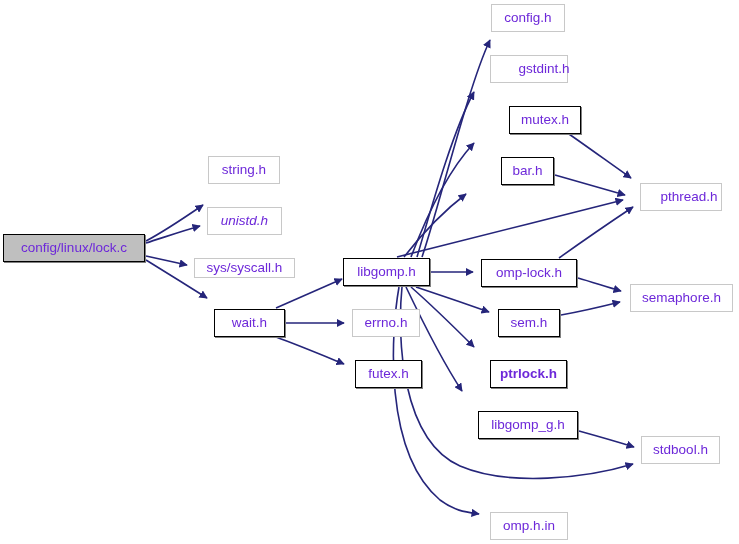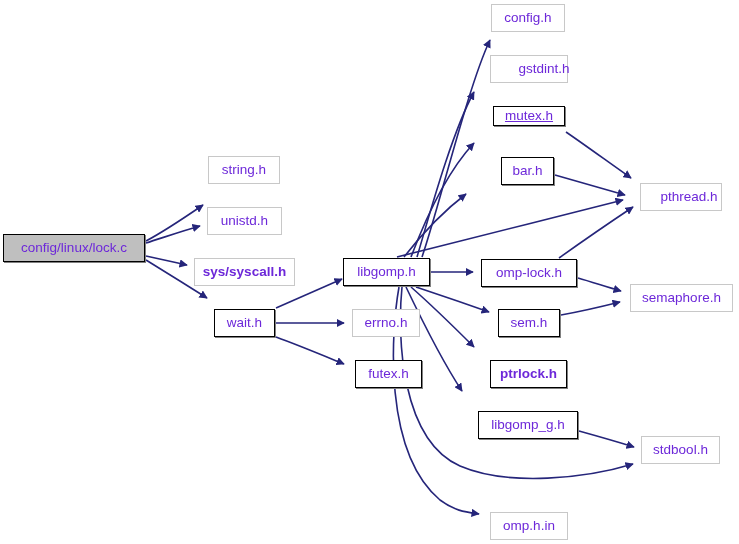--- a/index.html
+++ b/index.html
@@ -78,45 +78,45 @@
       </g>
   </svg>
 
   <div id="node-layer">
       <div class="node root" style="left: 3px; top: 234px; width: 142px; height: 28px;">
         <span>config/linux/lock.c</span>
       </div>
       <div class="node leaf" style="left: 208px; top: 156px; width: 72px; height: 28px;">
         <span>string.h</span>
       </div>
-      <div class="node leaf" style="left: 207px; top: 207px; width: 75px; height: 28px;">
+      <div class="node leaf" style="left: 207px; top: 207px; width: 75px; height: 28px; font-style: italic;">
         <span>unistd.h</span>
       </div>
-      <div class="node leaf" style="left: 194px; top: 258px; width: 101px; height: 28px; font-weight: bold;">
+      <div class="node leaf" style="left: 194px; top: 258px; width: 101px; height: 20px;">
         <span>sys/syscall.h</span>
       </div>
-      <div class="node linked" style="left: 214px; top: 309px; width: 61px; height: 28px;">
+      <div class="node linked" style="left: 214px; top: 309px; width: 71px; height: 28px;">
         <span>wait.h</span>
       </div>
       <div class="node linked" style="left: 343px; top: 258px; width: 87px; height: 28px;">
         <span>libgomp.h</span>
       </div>
       <div class="node leaf" style="left: 352px; top: 309px; width: 68px; height: 28px;">
         <span>errno.h</span>
       </div>
       <div class="node linked" style="left: 355px; top: 360px; width: 67px; height: 28px;">
         <span>futex.h</span>
       </div>
       <div class="node leaf" style="left: 491px; top: 4px; width: 74px; height: 28px;">
         <span>config.h</span>
       </div>
       <div class="node leaf" style="left: 490px; top: 55px; width: 78px; height: 28px; padding-left: 30px;">
         <span>gstdint.h</span>
       </div>
-      <div class="node linked" style="left: 493px; top: 106px; width: 72px; height: 20px; text-decoration: underline;">
+      <div class="node linked" style="left: 509px; top: 106px; width: 72px; height: 28px;">
         <span>mutex.h</span>
       </div>
       <div class="node linked" style="left: 501px; top: 157px; width: 53px; height: 28px;">
         <span>bar.h</span>
       </div>
       <div class="node leaf" style="left: 640px; top: 183px; width: 82px; height: 28px; padding-left: 16px;">
         <span>pthread.h</span>
       </div>
       <div class="node linked" style="left: 481px; top: 259px; width: 96px; height: 28px;">
         <span>omp-lock.h</span>

